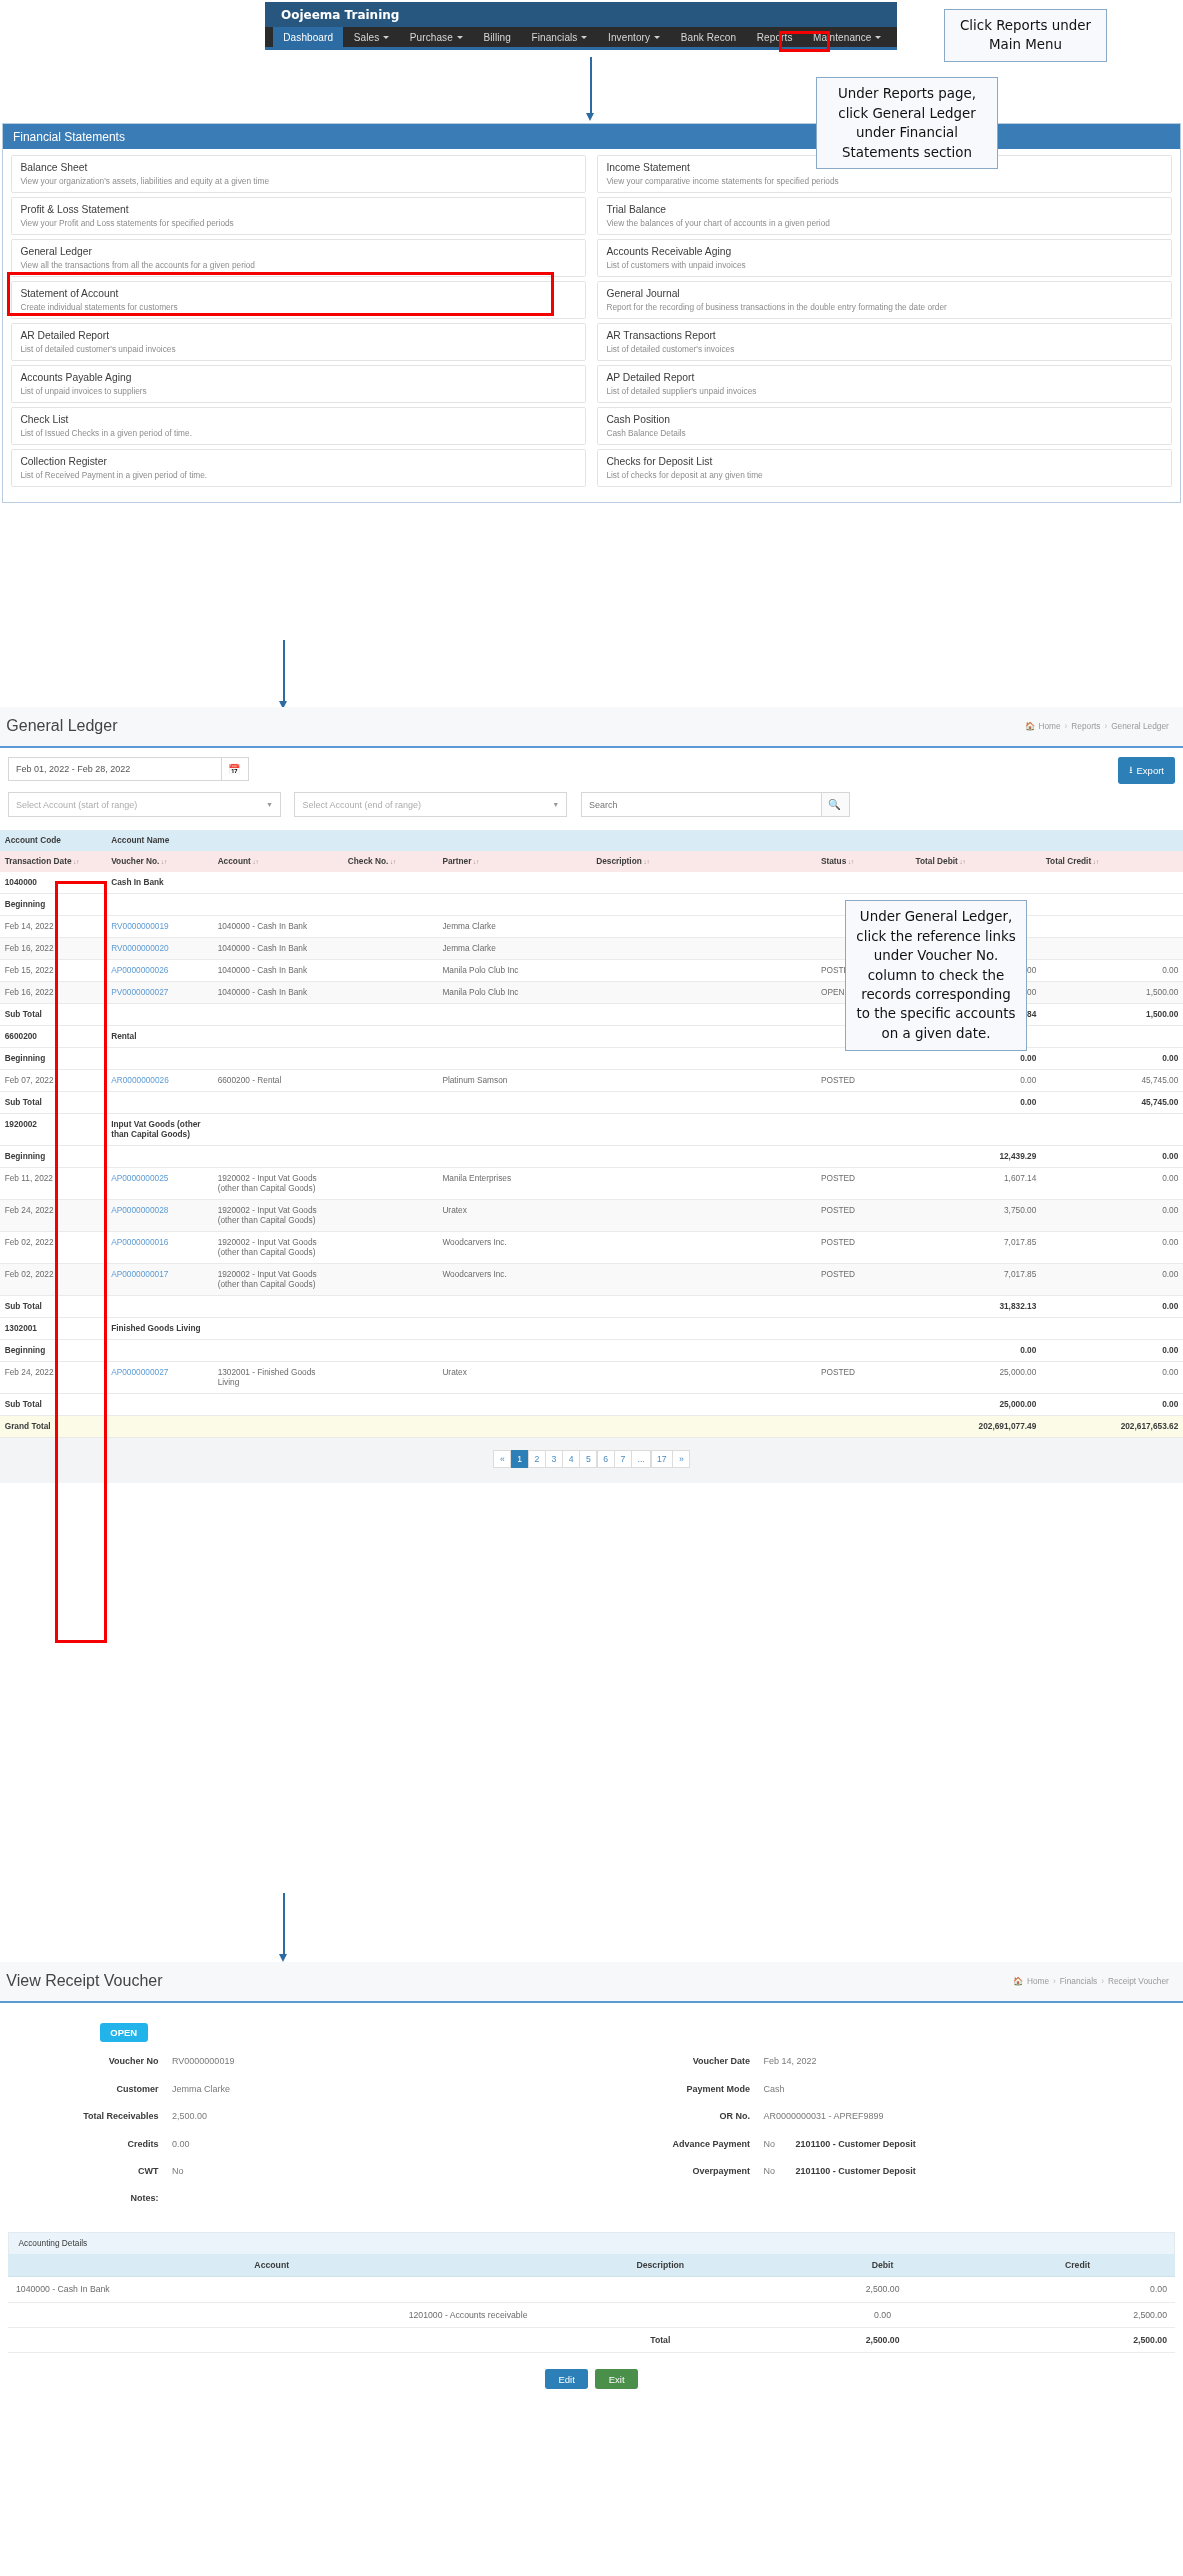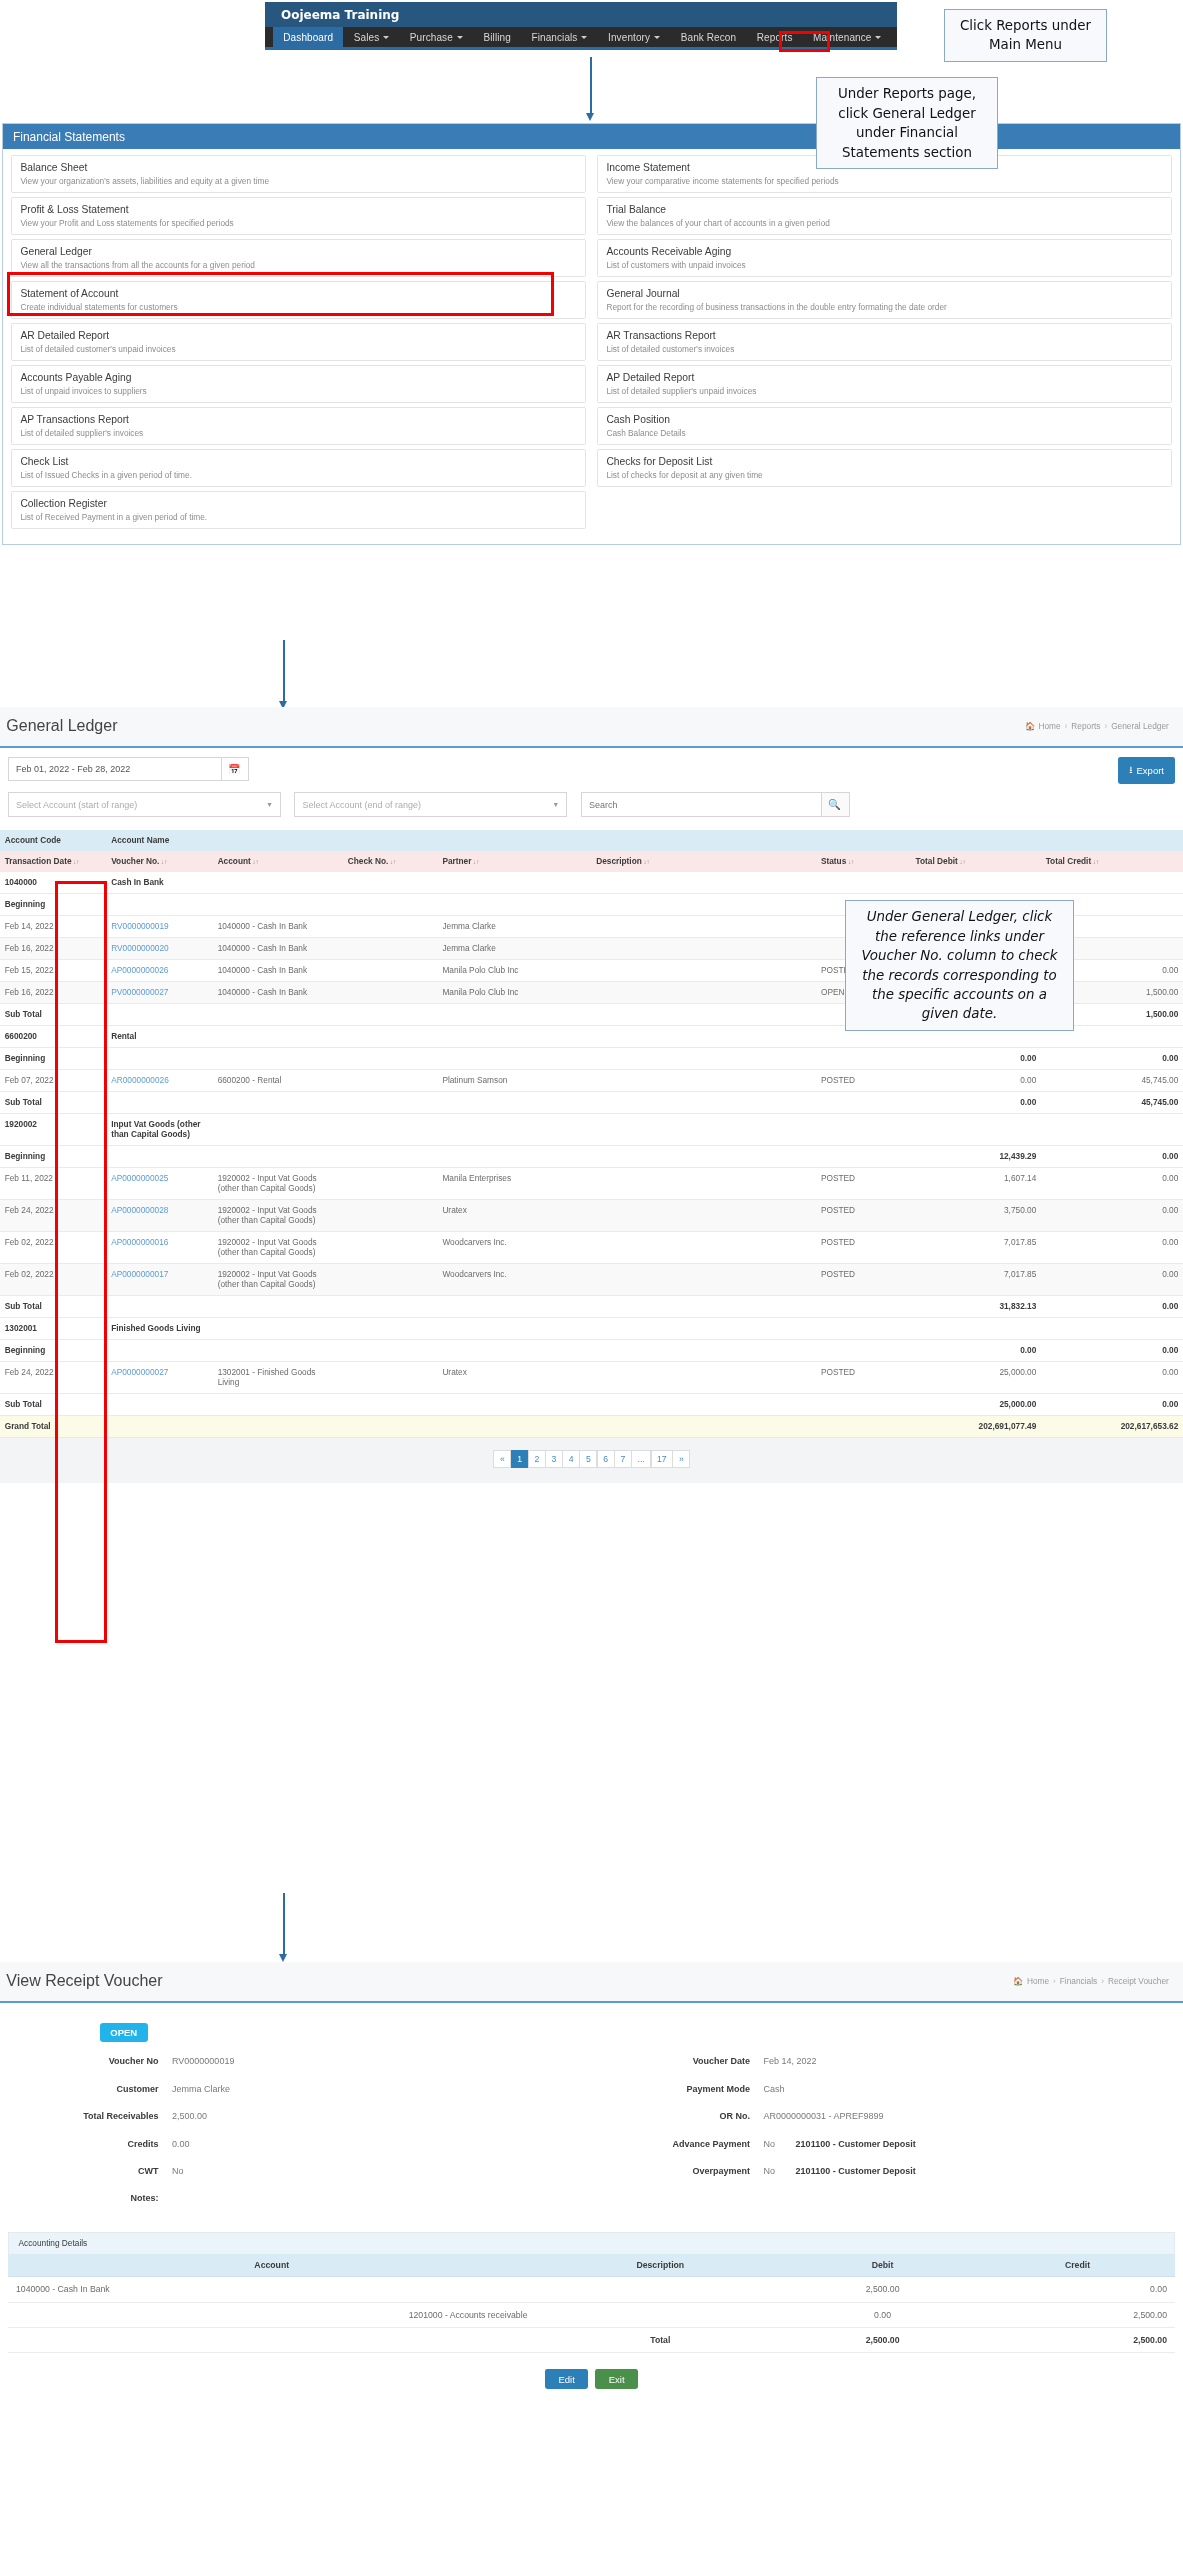--- a/index.html
+++ b/index.html
@@ -234,24 +234,20 @@
             <div class="fs-title">Statement of Account</div>
             <div class="fs-desc">Create individual statements for customers</div>
           </div>
           <div class="fs-item">
             <div class="fs-title">AR Detailed Report</div>
             <div class="fs-desc">List of detailed customer's unpaid invoices</div>
           </div>
           <div class="fs-item">
             <div class="fs-title">Accounts Payable Aging</div>
             <div class="fs-desc">List of unpaid invoices to suppliers</div>
-          </div>
-          <div class="fs-item">
-            <div class="fs-title">AP Transactions Report</div>
-            <div class="fs-desc">List of detailed supplier's invoices</div>
           </div>
           <div class="fs-item">
             <div class="fs-title">Check List</div>
             <div class="fs-desc">List of Issued Checks in a given period of time.</div>
           </div>
           <div class="fs-item">
             <div class="fs-title">Collection Register</div>
             <div class="fs-desc">List of Received Payment in a given period of time.</div>
           </div>
         </div>
@@ -549,21 +545,21 @@
         <div class="pg">6</div>
         <div class="pg">7</div>
         <div class="pg">...</div>
         <div class="pg">17</div>
         <div class="pg">»</div>
       </div>
   </div>
 
   <div class="redbox" style="left:55px; top:881px; width:52px; height:762px;"></div>
 
-  <div class="callout" style="left:845px; top:900px; width:229px;font-style:italic;">Under General Ledger, click the reference links under Voucher No. column to check the records corresponding to the specific accounts on a given date.</div>
+  <div class="callout" style="left:845px; top:900px; width:182px;">Under General Ledger, click the reference links under Voucher No. column to check the records corresponding to the specific accounts on a given date.</div>
 
   <div class="arrow" style="left:283px; top:1893px; height:62px;"></div>
 
   <div class="screen4">
     <div class="pg-head">
       <div class="pg-title">View Receipt Voucher</div>
       <div class="crumbs">
         <span class="home-ico">🏠</span><span>Home</span><span class="sep">›</span><span>Financials</span><span class="sep">›</span><span>Receipt Voucher</span>
       </div>
     </div>

